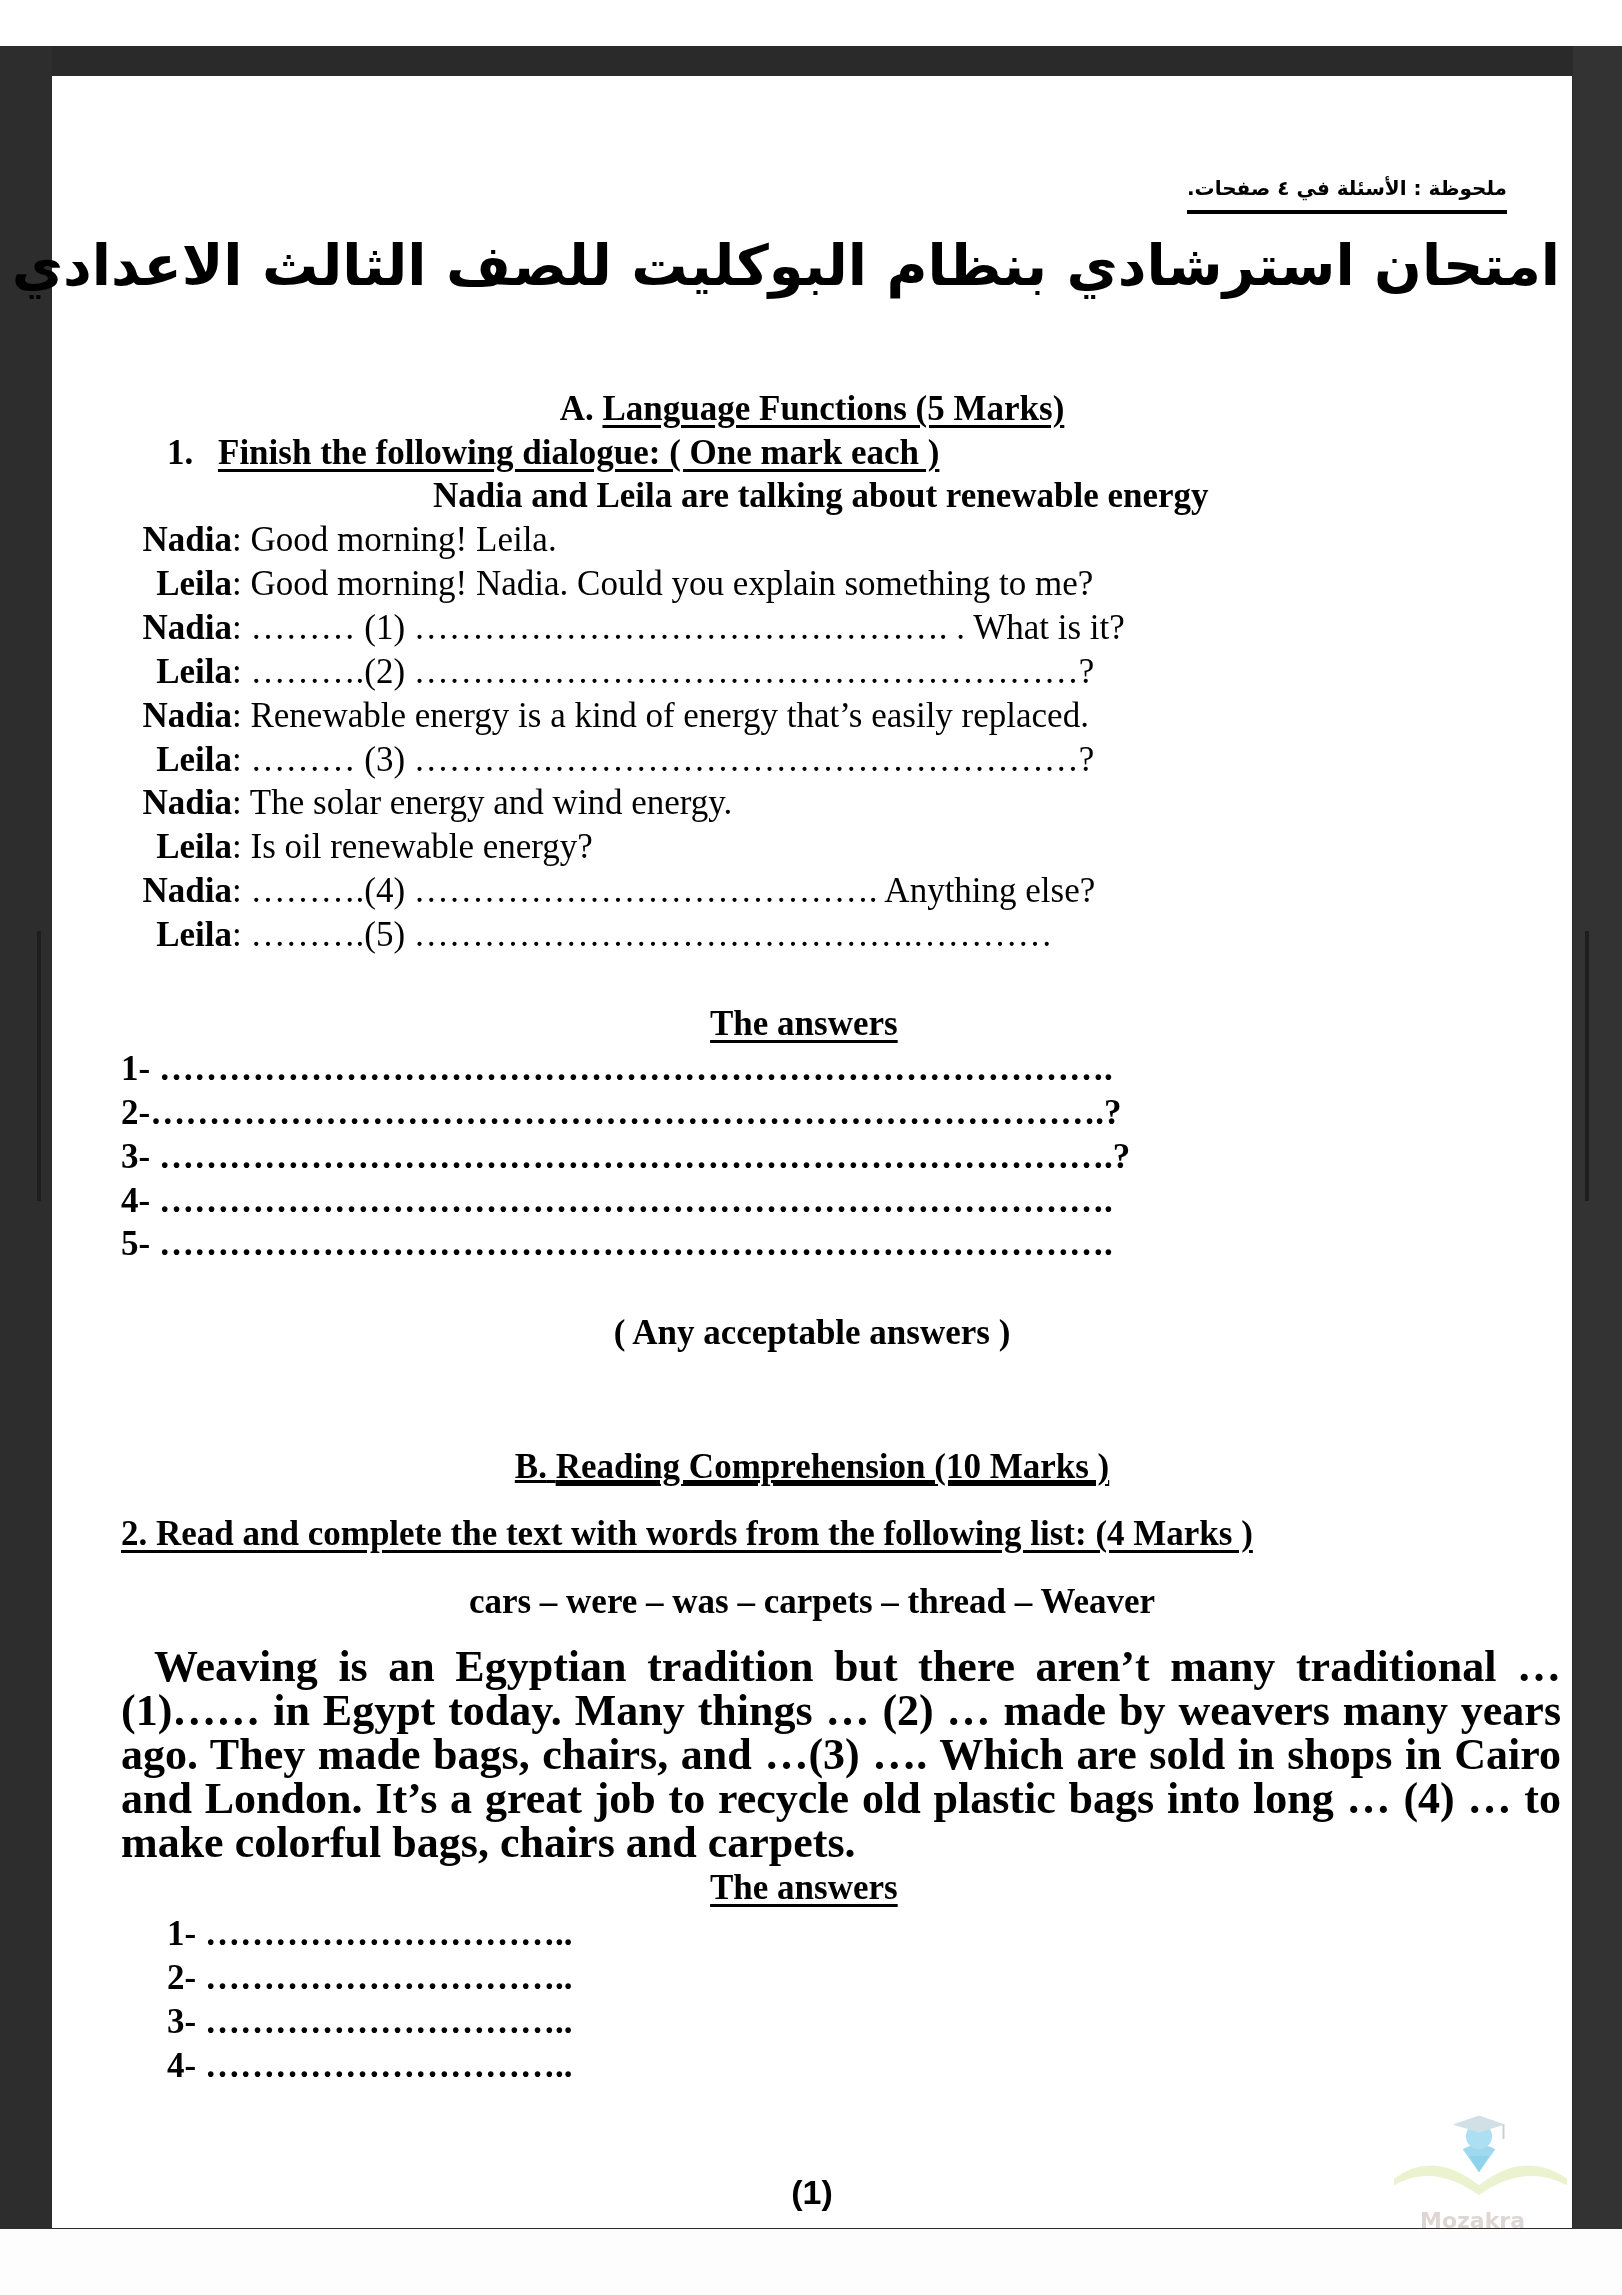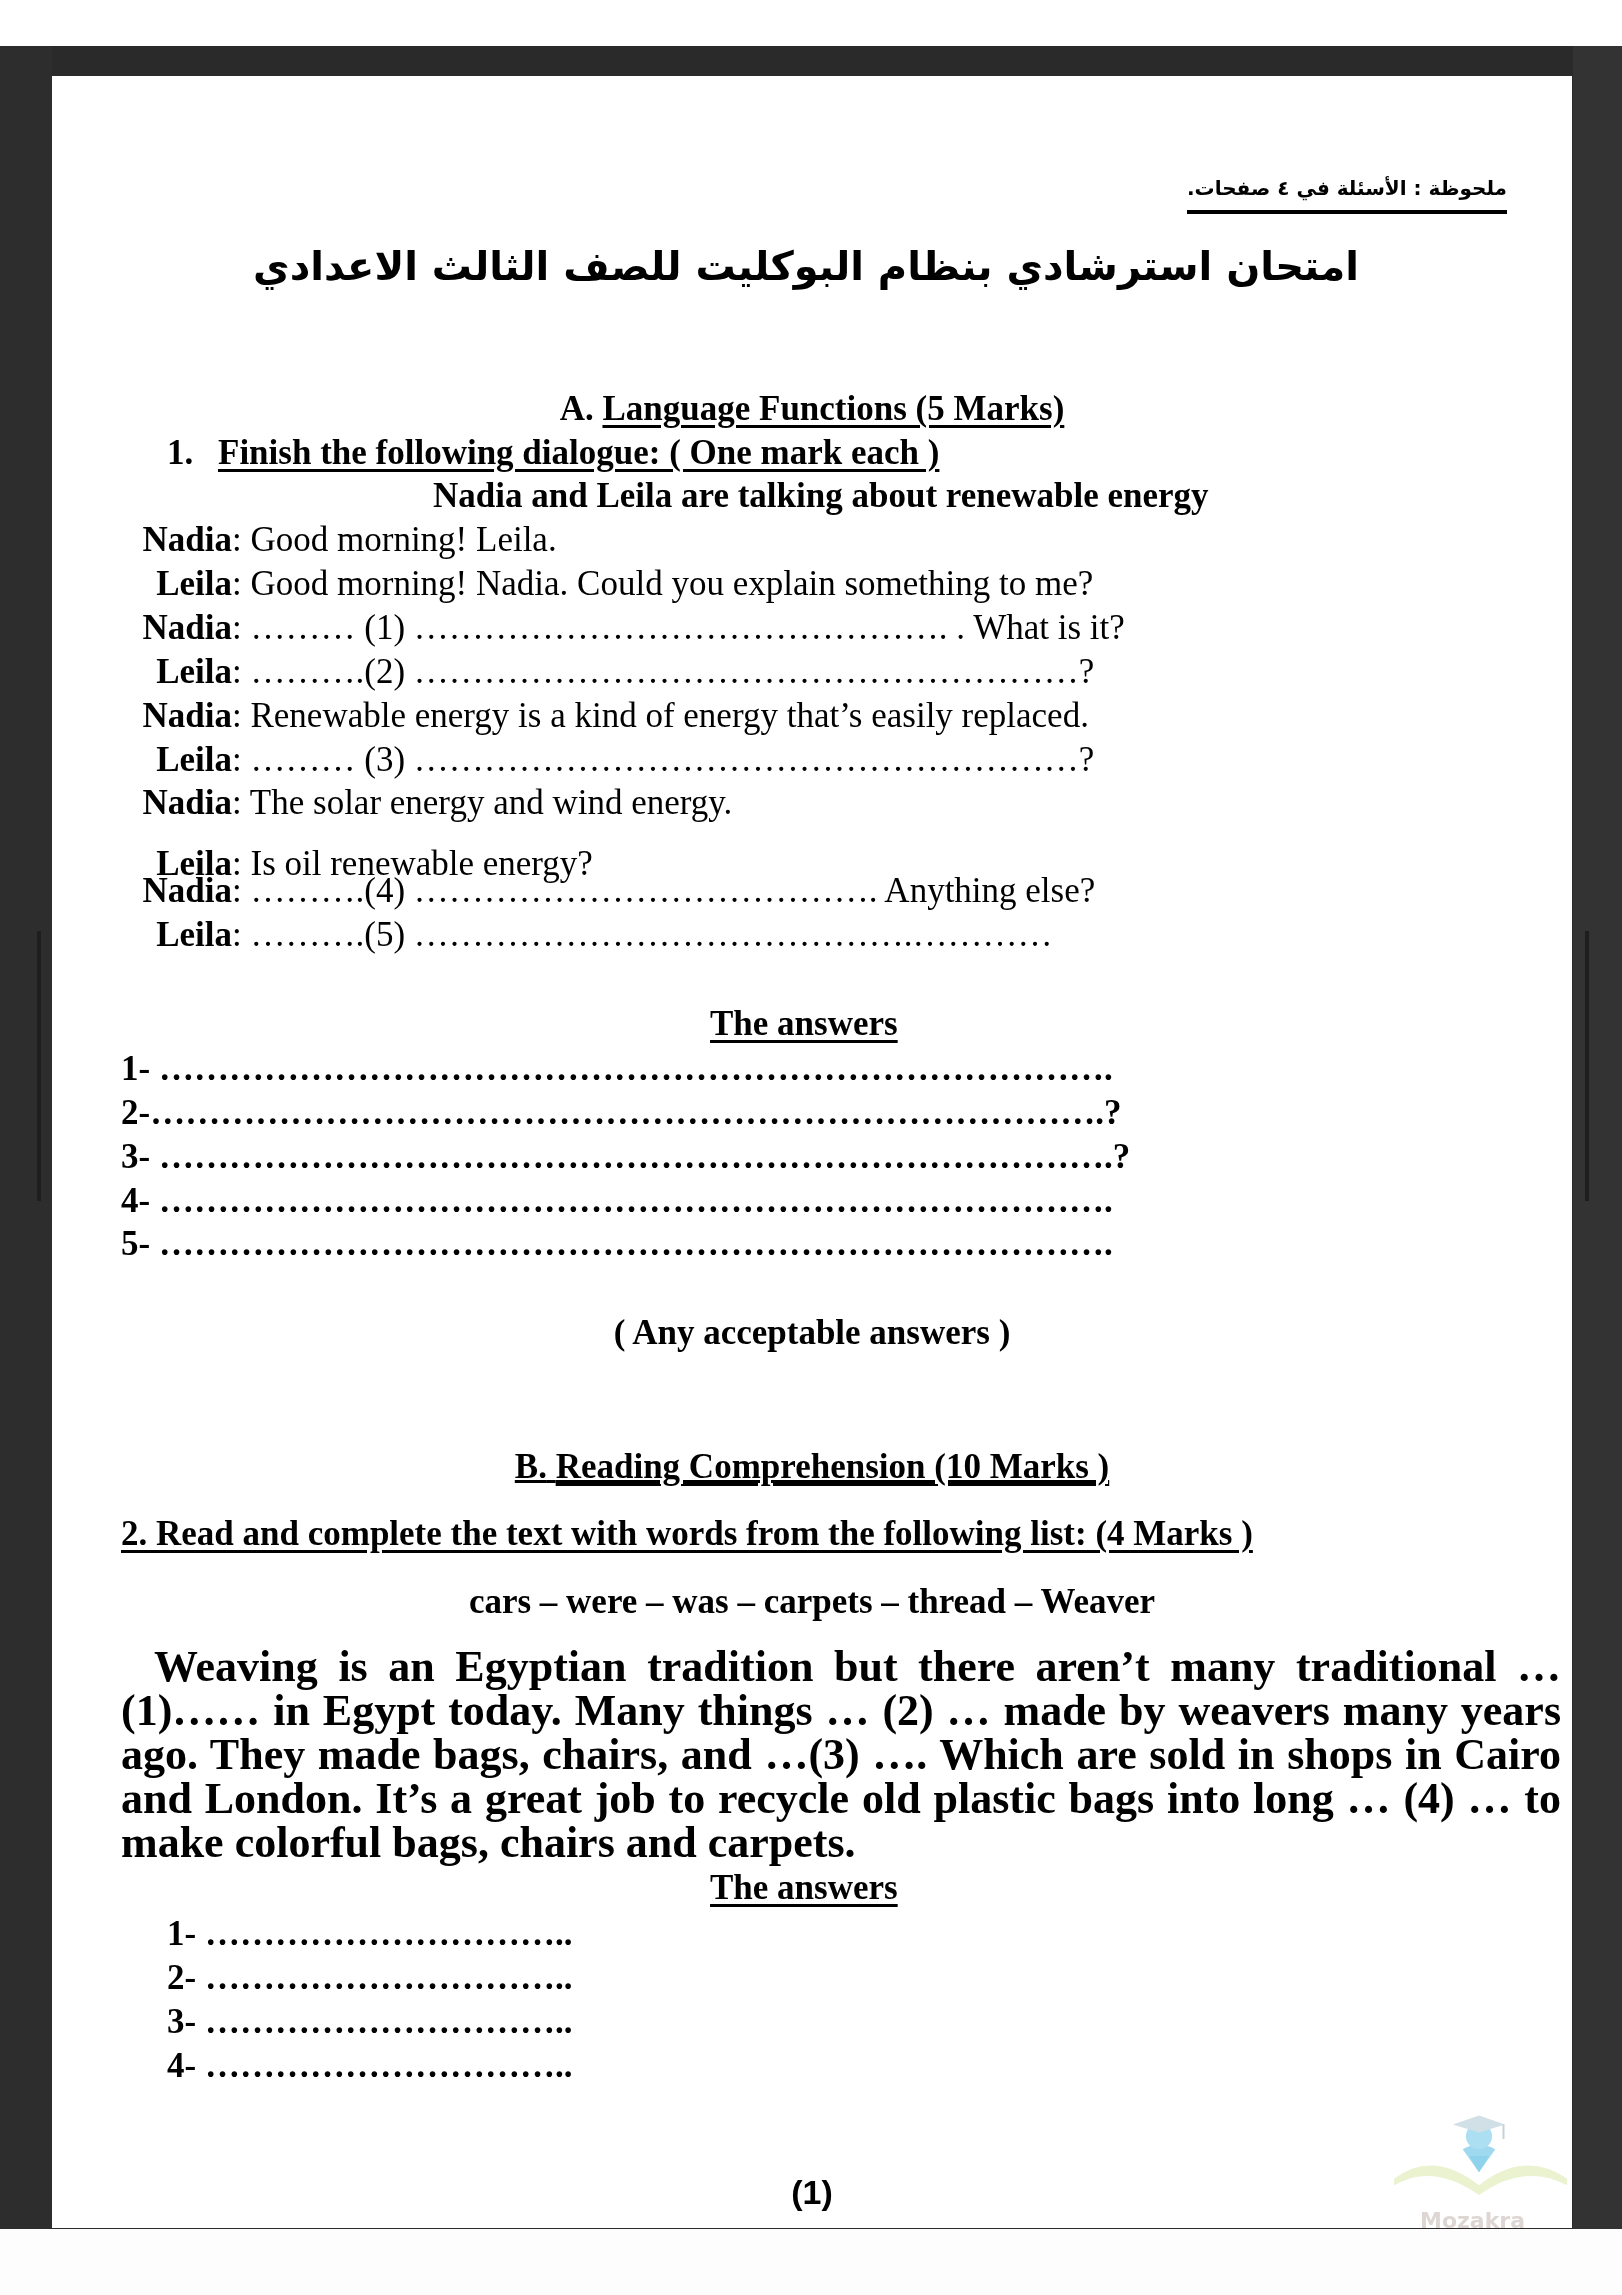--- a/index.html
+++ b/index.html
@@ -21,21 +21,21 @@
       background: #ffffff;
     }
     .abs { position: absolute; white-space: nowrap; }
     .note {
       right: 65px; top: 92px; font-family: "DejaVu Sans", sans-serif;
       font-weight: bold; font-size: 20px; direction: rtl;
       border-bottom: 4.6px solid #000; line-height: 41px; padding-bottom: 1.3px;
     }
     .ar-title {
       left: 0; right: 12px; top: 154px; text-align: center;
-      font-family: "DejaVu Sans", sans-serif; font-weight: bold; font-size: 40px;
+      font-family: "DejaVu Sans", sans-serif; font-weight: bold; font-size: 56px;
       direction: rtl; line-height: 72px;
     }
     .section-head { font-weight: bold; font-size: 35px; line-height: 43px; }
     .u { text-decoration: underline; text-decoration-thickness: 3.3px; text-underline-offset: 4.6px; }
     .dlg-row { position: absolute; left: 69px; font-size: 35px; line-height: 43px; white-space: nowrap; }
     .spk { display: inline-block; width: 111px; font-weight: bold; text-align: right; }
     .ans-row { position: absolute; left: 69px; font-weight: bold; font-size: 35px; line-height: 43px; white-space: nowrap; }
     .passage {
       position: absolute; left: 69px; top: 1492px; width: 1440px;
       font-weight: bold; font-size: 44px; line-height: 44px; text-align: justify;
@@ -76,21 +76,21 @@
 
   <div class="abs section-head" style="left:381px; top:398px;">Nadia and Leila are talking about renewable energy</div>
 
   <div class="dlg-row" style="top:442px;"><span class="spk">Nadia</span><span>: Good morning! Leila.</span></div>
   <div class="dlg-row" style="top:486px;"><span class="spk">Leila</span><span>: Good morning! Nadia. Could you explain something to me?</span></div>
   <div class="dlg-row" style="top:530px;"><span class="spk">Nadia</span><span>: ……… (1) ………………………………………. . What is it?</span></div>
   <div class="dlg-row" style="top:574px;"><span class="spk">Leila</span><span>: ……….(2) …………………………………………………?</span></div>
   <div class="dlg-row" style="top:618px;"><span class="spk">Nadia</span><span>: Renewable energy is a kind of energy that’s easily replaced.</span></div>
   <div class="dlg-row" style="top:662px;"><span class="spk">Leila</span><span>: ……… (3) …………………………………………………?</span></div>
   <div class="dlg-row" style="top:705px;"><span class="spk">Nadia</span><span>: The solar energy and wind energy.</span></div>
-  <div class="dlg-row" style="top:749px;margin-top:17px;"><span class="spk">Leila</span><span>: Is oil renewable energy?</span></div>
+  <div class="dlg-row" style="top:749px;"><span class="spk">Leila</span><span>: Is oil renewable energy?</span></div>
   <div class="dlg-row" style="top:793px;"><span class="spk">Nadia</span><span>: ……….(4) …………………………………. Anything else?</span></div>
   <div class="dlg-row" style="top:837px;"><span class="spk">Leila</span><span>: ……….(5) …………………………………….…………</span></div>
 
   <div class="abs section-head u" style="left:658px; top:926px;">The answers</div>
   <div class="ans-row" style="top:971px;">1- ……………………………………………………………………….</div>
   <div class="ans-row" style="top:1015px;">2-……………………………………………………………………….?</div>
   <div class="ans-row" style="top:1059px;">3- ……………………………………………………………………….?</div>
   <div class="ans-row" style="top:1103px;">4- ……………………………………………………………………….</div>
   <div class="ans-row" style="top:1146px;">5- ……………………………………………………………………….</div>
 

